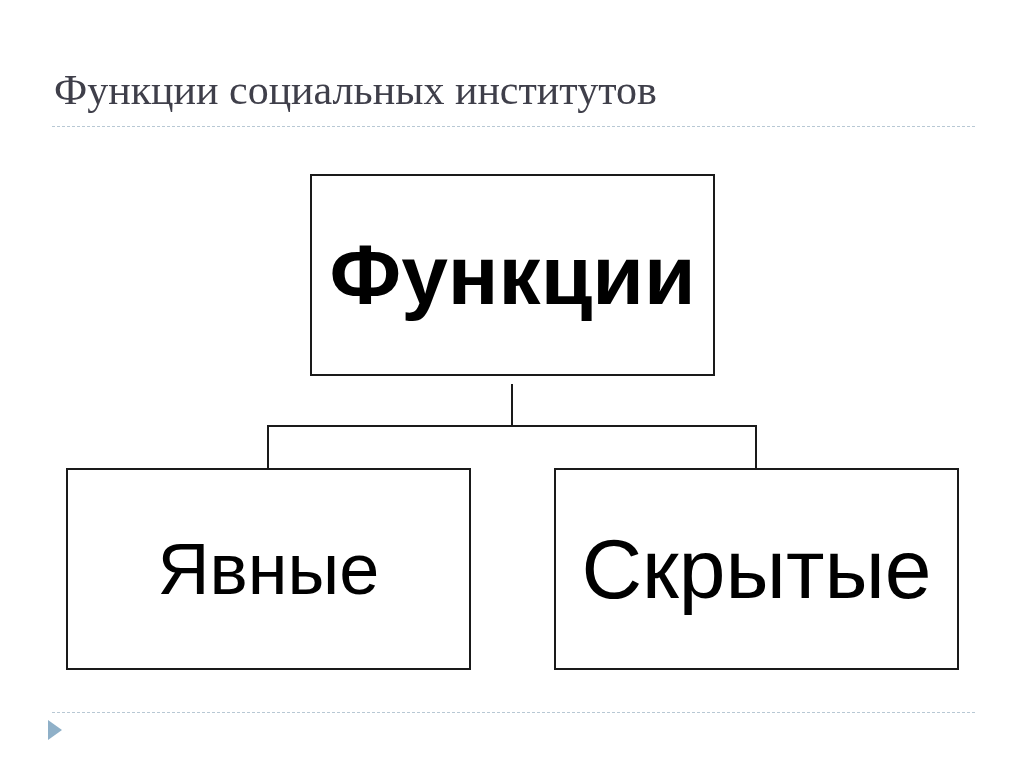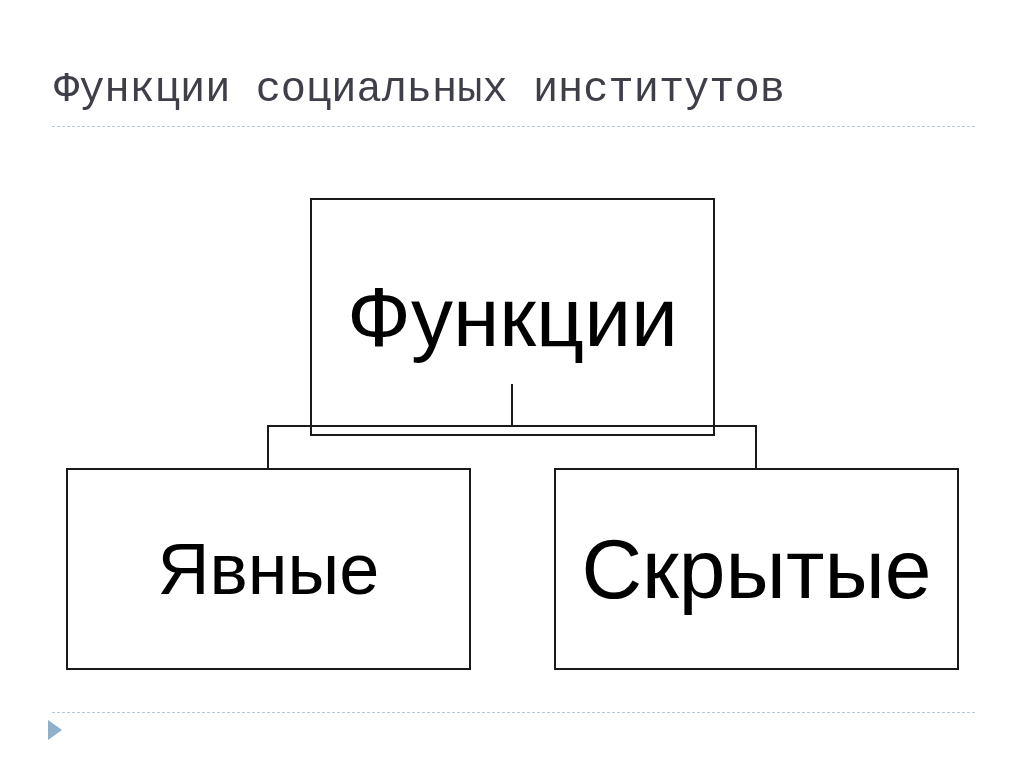--- a/index.html
+++ b/index.html
@@ -1,19 +1,19 @@
 <!DOCTYPE html>
 <html><head>
 <meta charset="utf-8">
 <style>
   html, body { margin: 0; padding: 0; background: #ffffff; }
   body { width: 1024px; height: 767px; position: relative; overflow: hidden; }
   .title {
     position: absolute; left: 54px; top: 66px;
-    font-family: Liberation Mono, monospace;
+    font-family: Liberation Serif, serif;
     font-size: 42px; color: #3f3f4a; white-space: nowrap;
     letter-spacing: 0px;
   }
   .dash {
     position: absolute; height: 0;
     border-top: 1.5px dashed #b8c8d4;
   }
   .box {
     position: absolute; box-sizing: border-box;
     border: 2px solid #1a1a1a; background: #fff;
@@ -27,21 +27,21 @@
     border-top: 10px solid transparent; border-bottom: 10px solid transparent;
     border-left: 14px solid #8fb0c8;
   }
 </style>
 </head>
 <body>
 
 <div class="title">Функции социальных институтов</div>
 <div class="dash" style="left:52px; top:126px; width:923px;"></div>
 
-<div class="box" style="left:310px; top:198px; width:405px; height:238px; font-size:84px;">
+<div class="box" style="left:310px; top:174px; width:405px; height:202px; font-size:84px;font-weight:bold;">
   <span>Функции</span>
 </div>
 
 <div class="line" style="left:511px; top:384px; width:2px; height:43px;"></div>
 <div class="line" style="left:267px; top:425px; width:490px; height:2px;"></div>
 <div class="line" style="left:267px; top:425px; width:2px; height:44px;"></div>
 <div class="line" style="left:755px; top:425px; width:2px; height:44px;"></div>
 
 <div class="box" style="left:66px; top:468px; width:405px; height:202px; font-size:72px;">
   <span>Явные</span>

